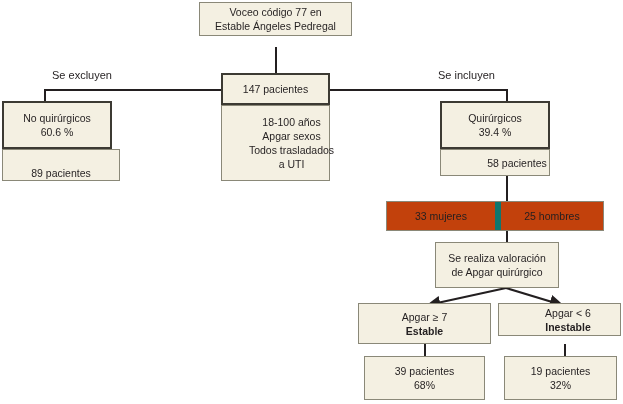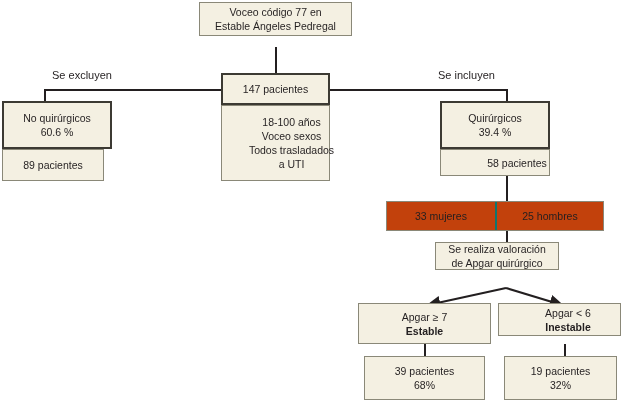--- a/index.html
+++ b/index.html
@@ -47,21 +47,21 @@
     color: #231f20;
     font-size: 10.5px;
   }
   .splitbox .half {
     flex: 1 1 50%;
     display: flex;
     align-items: center;
     justify-content: center;
     box-sizing: border-box;
   }
-  .splitbox .half.divider { border-left: 2px solid #0f766e; }
+  .splitbox .half.divider { border-left: 6px solid #0f766e; }
 
   .label {
     position: absolute;
     font-size: 11px;
     color: #231f20;
     white-space: nowrap;
     z-index: 4;
   }
   .conn {
     position: absolute;
@@ -111,33 +111,33 @@
     <span class="ln">Voceo código 77 en</span>
     <span class="ln">Estable Ángeles Pedregal</span>
   </div>
 
   <div class="box thick" style="left:221px; top:73px; width:109px; height:32px;">
     <span class="ln">147 pacientes</span>
   </div>
 
   <div class="box" style="left:221px; top:105px; width:109px; height:76px;padding-left:32px;">
     <span class="ln">18-100 años</span>
-    <span class="ln">Voceo sexos</span>
+    <span class="ln">Apgar sexos</span>
     <span class="ln">Todos trasladados</span>
     <span class="ln">a UTI</span>
   </div>
 
   <div class="label" style="left:52px; top:69px;">Se excluyen</div>
 
   <div class="box thick" style="left:2px; top:101px; width:110px; height:48px;">
     <span class="ln">No quirúrgicos</span>
     <span class="ln">60.6 %</span>
   </div>
 
-  <div class="box" style="left:2px; top:149px; width:102px; height:32px;">
+  <div class="box" style="left:2px; top:149px; width:118px; height:32px;justify-content:flex-end;">
     <span class="ln">89 pacientes</span>
   </div>
 
   <div class="label" style="left:438px; top:69px;">Se incluyen</div>
 
   <div class="box thick" style="left:440px; top:101px; width:110px; height:48px;">
     <span class="ln">Quirúrgicos</span>
     <span class="ln">39.4 %</span>
   </div>
 
@@ -147,21 +147,21 @@
 
   <div class="splitbox" style="left:386px; top:201px; width:218px; height:30px;">
     <div class="half">
       <span class="ln">33 mujeres</span>
     </div>
     <div class="half divider">
       <span class="ln">25 hombres</span>
     </div>
   </div>
 
-  <div class="box" style="left:435px; top:242px; width:124px; height:28px;">
+  <div class="box" style="left:435px; top:242px; width:124px; height:46px;">
     <span class="ln">Se realiza valoración</span>
     <span class="ln">de Apgar quirúrgico</span>
   </div>
 
   <div class="box" style="left:358px; top:303px; width:133px; height:41px;">
     <span class="ln">Apgar ≥ 7</span>
     <span class="ln bold">Estable</span>
   </div>
 
   <div class="box" style="left:364px; top:356px; width:121px; height:44px;">

